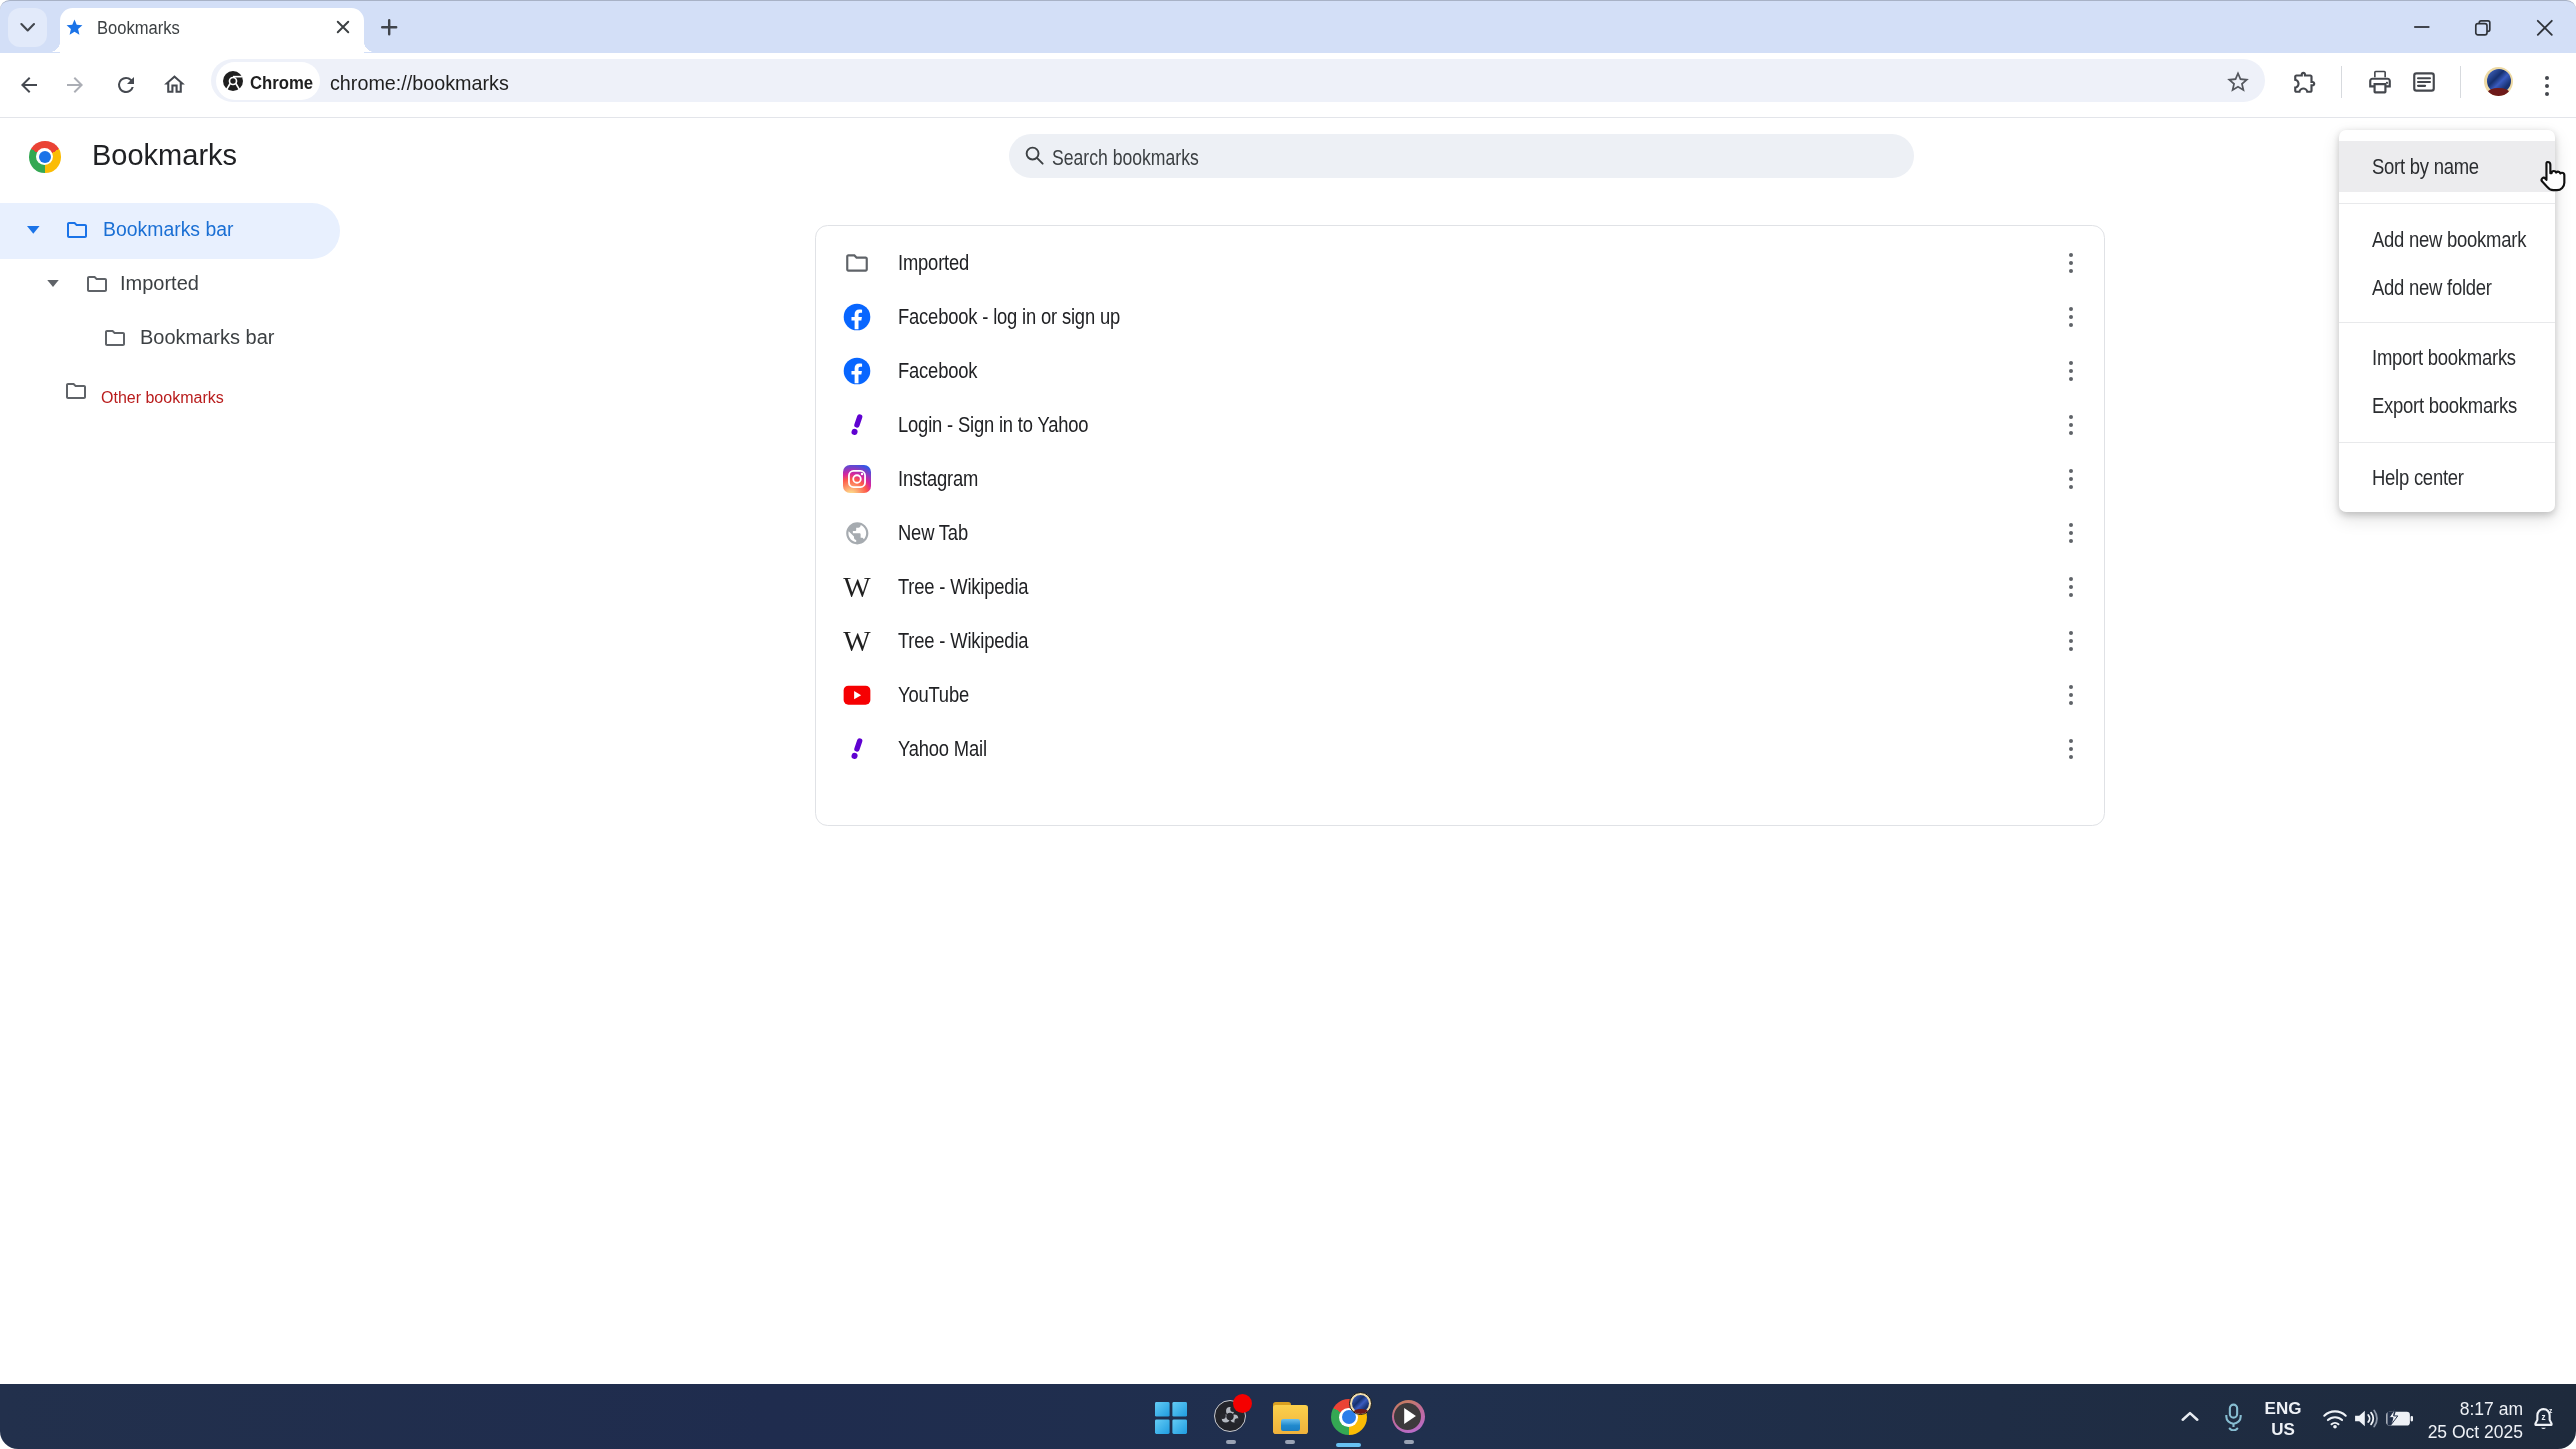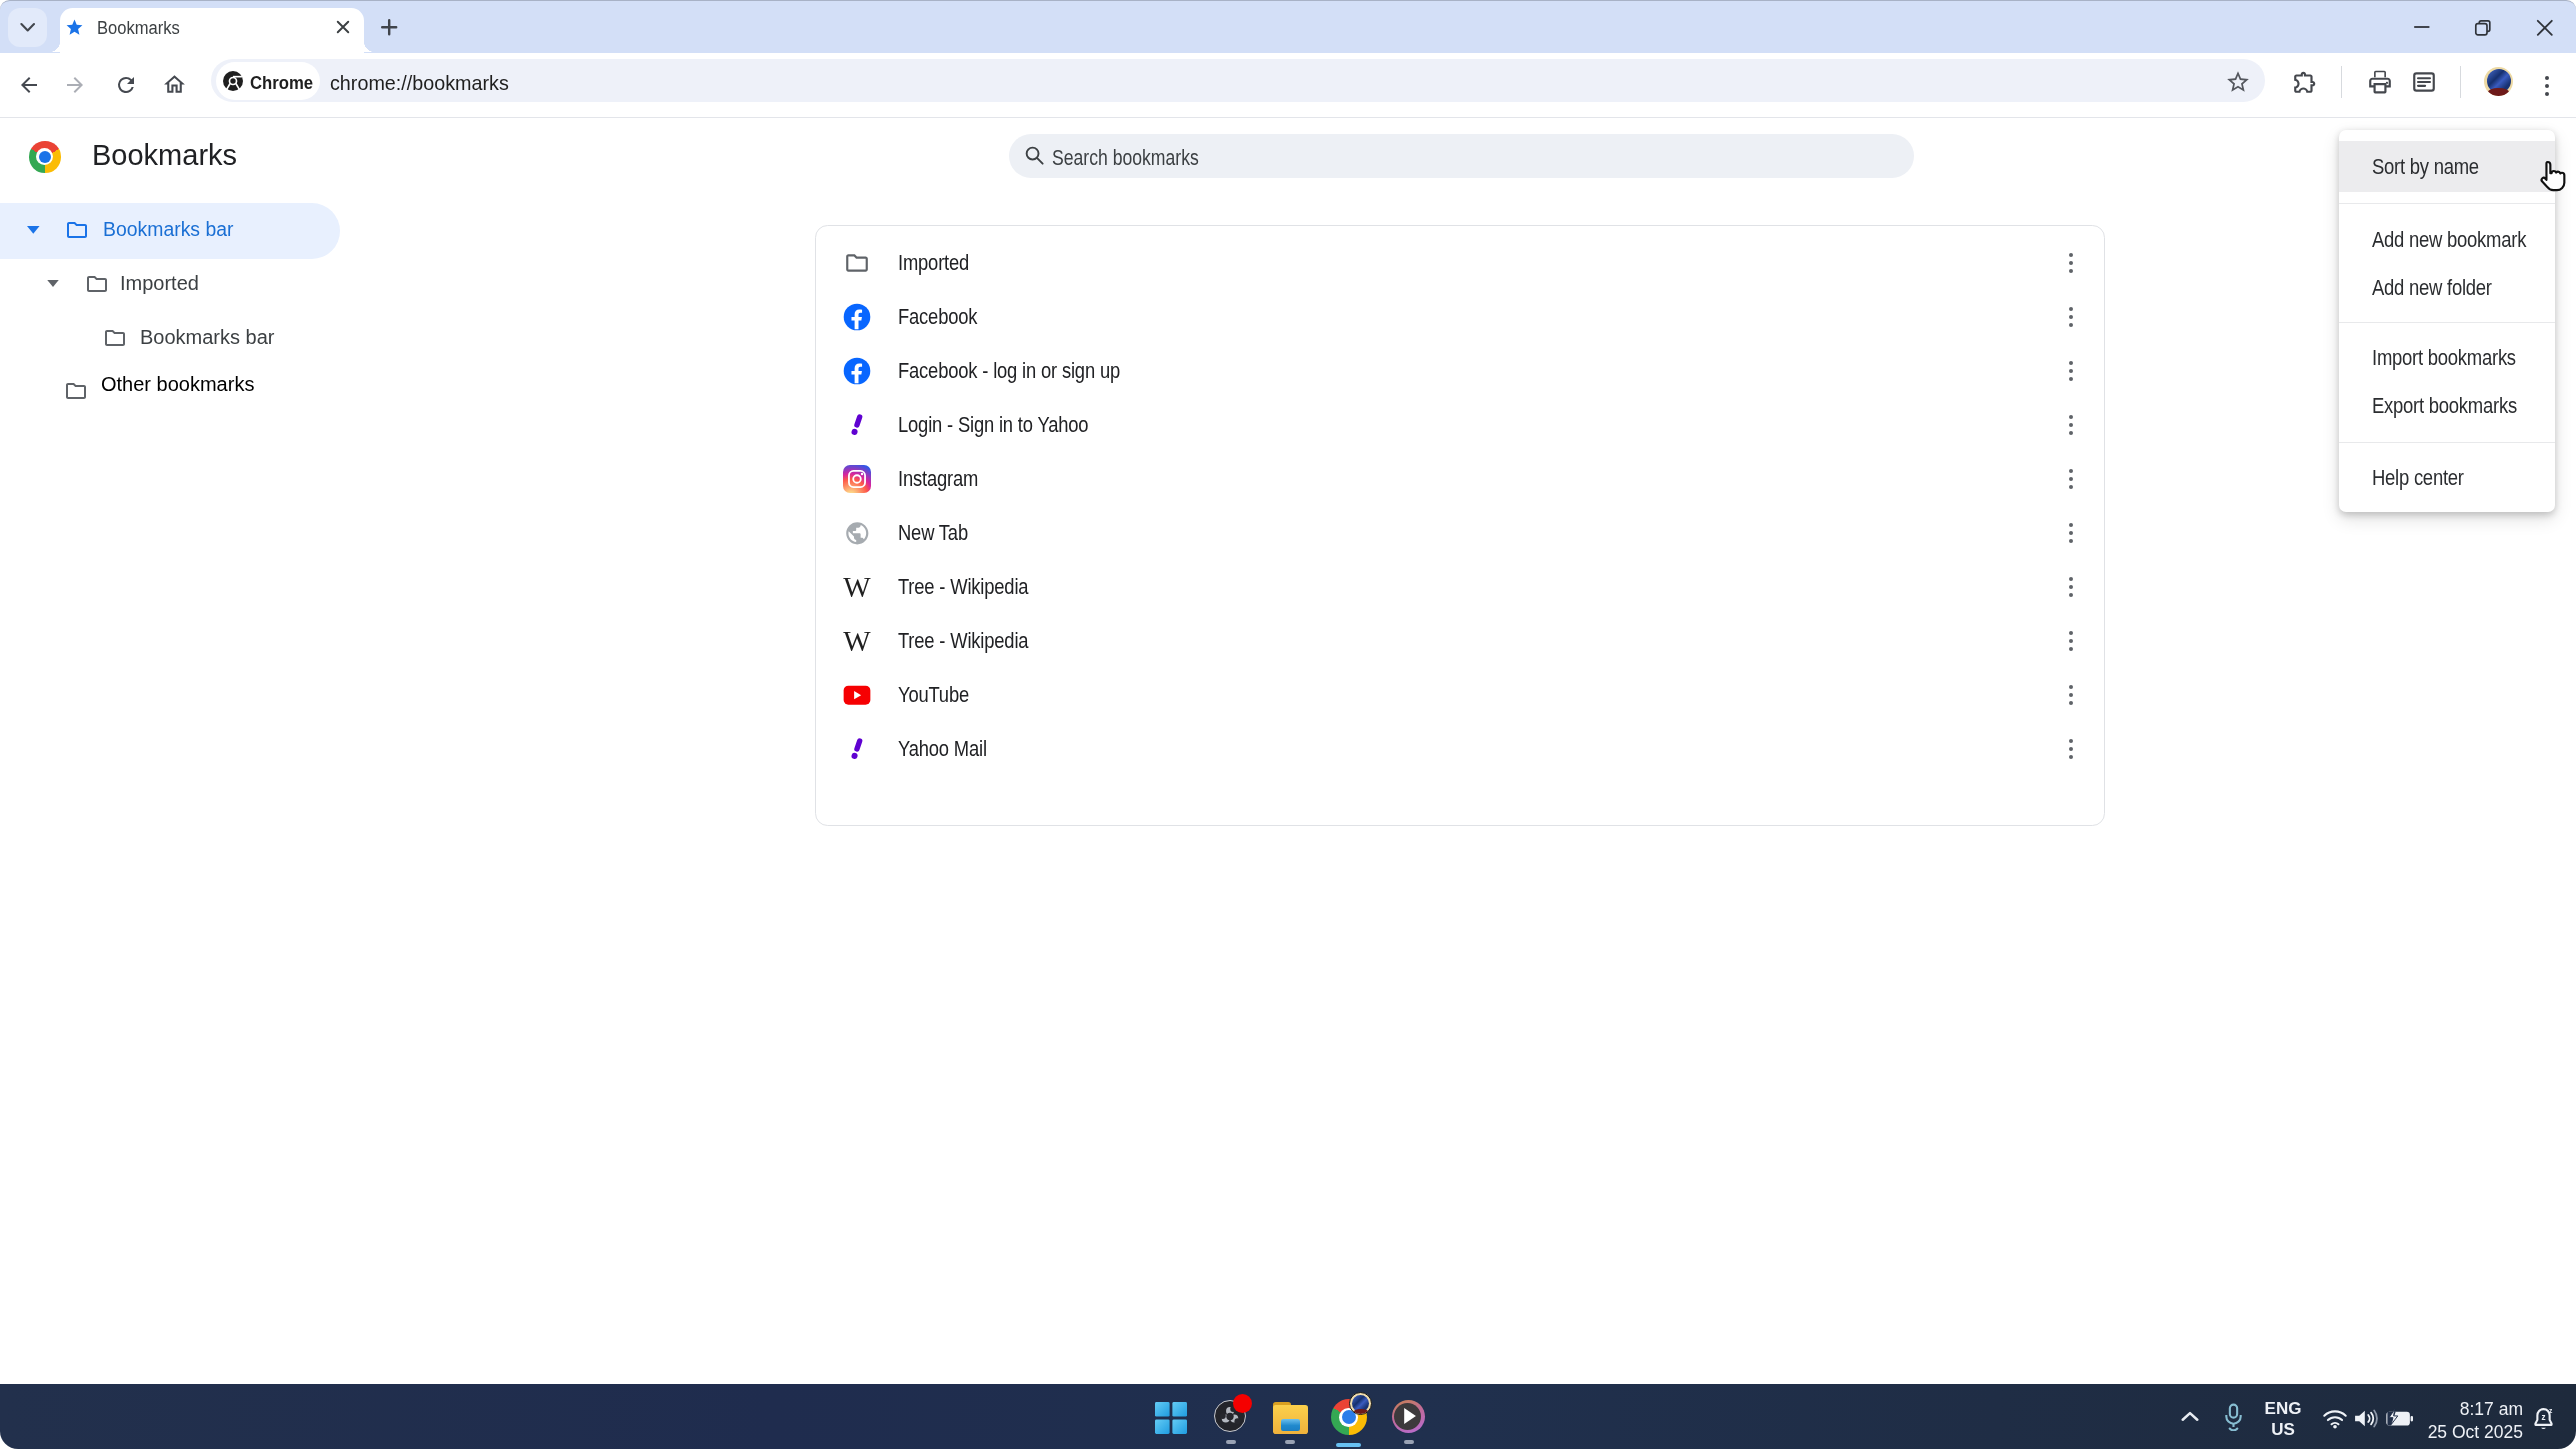--- a/index.html
+++ b/index.html
@@ -138,21 +138,21 @@
   <div class="ab" style="left:120px;top:272px;font-size:20px;color:#3c4043;">Imported</div>
 
   <svg class="ab" style="left:103px;top:326px" width="24" height="24" viewBox="0 0 24 24">
       <path fill="#5f6368" d="M20 6h-8l-2-2H4c-1.1 0-2 .9-2 2v12c0 1.1.9 2 2 2h16c1.1 0 2-.9 2-2V8c0-1.1-.9-2-2-2zm0 12H4V6h5.17l2 2H20v10z"></path>
     </svg>
   <div class="ab" style="left:140px;top:326px;font-size:20px;color:#3c4043;">Bookmarks bar</div>
 
   <svg class="ab" style="left:64px;top:379px" width="24" height="24" viewBox="0 0 24 24">
       <path fill="#5f6368" d="M20 6h-8l-2-2H4c-1.1 0-2 .9-2 2v12c0 1.1.9 2 2 2h16c1.1 0 2-.9 2-2V8c0-1.1-.9-2-2-2zm0 12H4V6h5.17l2 2H20v10z"></path>
     </svg>
-  <div class="ab" style="left:101px;top:373px;font-size:20px;color:#000000;">Other bookmarks</div>
+  <div class="ab" style="left:101px;top:389px;font-size:16px;color:#b91c1c;">Other bookmarks</div>
 
   <div class="ab" id="card" style="left:815px;top:225px;width:1290px;height:601px;background:#fff;border:1.4px solid #e0e2e6;border-radius:12.6px;box-sizing:border-box;padding-top:9.8px;">
     <div class="crow">
         <div class="cic">
           <svg width="26" height="26" viewBox="0 0 24 24">
             <path fill="#5f6368" d="M20 6h-8l-2-2H4c-1.1 0-2 .9-2 2v12c0 1.1.9 2 2 2h16c1.1 0 2-.9 2-2V8c0-1.1-.9-2-2-2zm0 12H4V6h5.17l2 2H20v10z"></path>
           </svg>
         </div>
         <div class="ctx">Imported</div>
         <div class="ckeb">
@@ -161,35 +161,35 @@
           <i></i>
         </div>
       </div>
     <div class="crow">
         <div class="cic">
           <svg width="28" height="28" viewBox="0 0 40 40">
             <circle cx="20" cy="20" r="19" fill="#0866ff"></circle>
             <path fill="#fff" d="M26.2 25.1l.84-5.1h-4.9v-3.3c0-1.4.68-2.76 2.88-2.76h2.23V9.6s-2.02-.35-3.96-.35c-4.04 0-6.68 2.45-6.68 6.88v3.9H12.1v5.1h4.5v12.3c.9.14 1.83.22 2.77.22s1.87-.08 2.77-.22V25.1z"></path>
           </svg>
         </div>
-        <div class="ctx">Facebook</div>
+        <div class="ctx">Facebook - log in or sign up</div>
         <div class="ckeb">
           <i></i>
           <i></i>
           <i></i>
         </div>
       </div>
     <div class="crow">
         <div class="cic">
           <svg width="28" height="28" viewBox="0 0 40 40">
             <circle cx="20" cy="20" r="19" fill="#0866ff"></circle>
             <path fill="#fff" d="M26.2 25.1l.84-5.1h-4.9v-3.3c0-1.4.68-2.76 2.88-2.76h2.23V9.6s-2.02-.35-3.96-.35c-4.04 0-6.68 2.45-6.68 6.88v3.9H12.1v5.1h4.5v12.3c.9.14 1.83.22 2.77.22s1.87-.08 2.77-.22V25.1z"></path>
           </svg>
         </div>
-        <div class="ctx">Facebook - log in or sign up</div>
+        <div class="ctx">Facebook</div>
         <div class="ckeb">
           <i></i>
           <i></i>
           <i></i>
         </div>
       </div>
     <div class="crow">
         <div class="cic">
           <svg width="31.5" height="31.5" viewBox="0 0 40 40">
             <g transform="rotate(19 20 20)">

